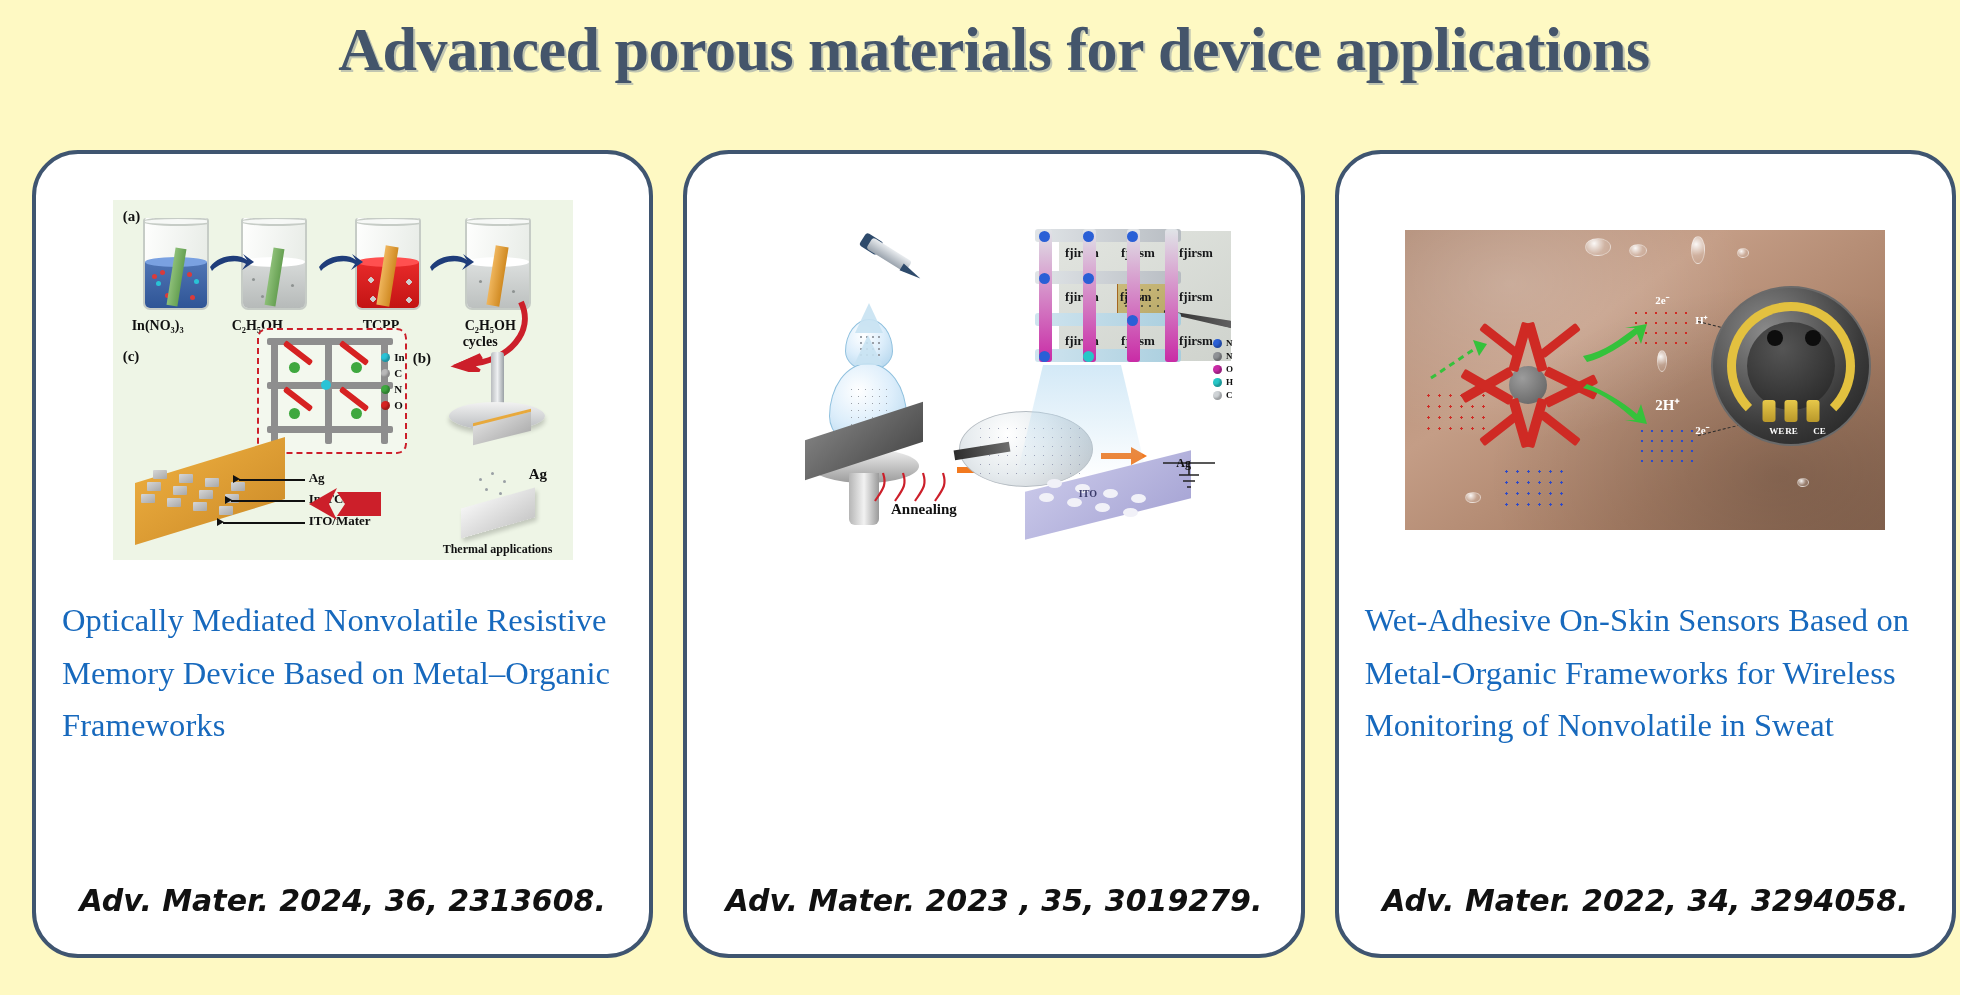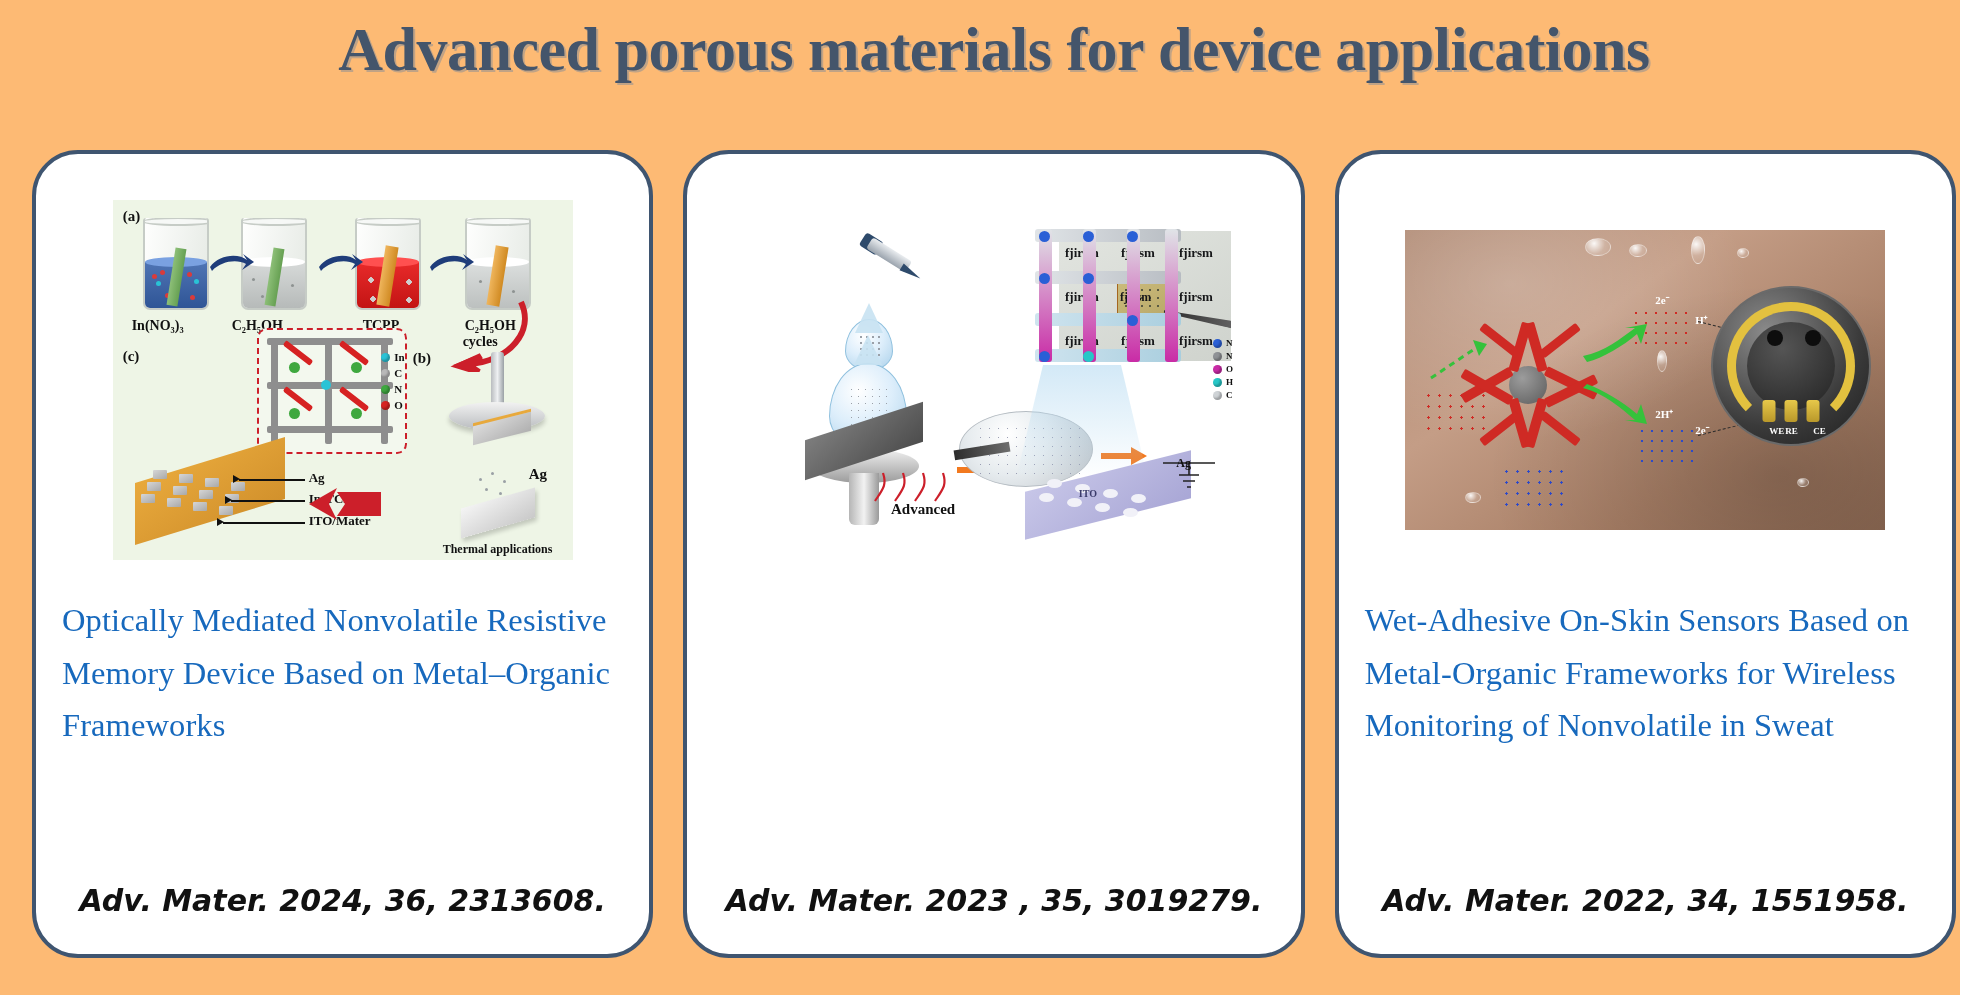--- a/index.html
+++ b/index.html
@@ -6,21 +6,21 @@
   html, body {
     margin: 0; padding: 0;
     width: 1988px; height: 995px;
     background: #ffffff;
     font-family: "Liberation Serif", serif;
     overflow: hidden;
   }
   #page {
     position: relative;
     width: 1960px; height: 995px;
-    background: #fdba74;
+    background: #fef9c3;
   }
 
   
   .page-title {
     position: absolute;
     top: 14px; left: 0; width: 1988px;
     text-align: center;
     font-family: "Liberation Serif", serif;
     font-weight: bold;
     font-size: 62px;
@@ -573,21 +573,21 @@
             <div class="sc-disc"></div>
             <div class="sc-plate"></div>
             <div class="sc-col"></div>
           </div>
 
           <div class="arrow-orange" style="left:208px; top:246px;">
             <svg viewBox="0 0 46 18">
                 <path d="M0 6 L30 6 L30 0 L46 9 L30 18 L30 12 L0 12 Z" fill="#f2791f"></path>
               </svg>
           </div>
-          <span class="lbl" style="left:142px; top:286px; font-size:15px;">Advanced</span>
+          <span class="lbl" style="left:142px; top:286px; font-size:15px;">Annealing</span>
           <svg style="position:absolute;left:120px;top:256px;width:90px;height:34px;">
             <path d="M6 30 C14 18, 18 14, 14 2" stroke="#cc1f2a" stroke-width="2.2" fill="none"></path>
             <path d="M26 30 C34 18, 38 14, 34 2" stroke="#cc1f2a" stroke-width="2.2" fill="none"></path>
             <path d="M46 30 C54 18, 58 14, 54 2" stroke="#cc1f2a" stroke-width="2.2" fill="none"></path>
             <path d="M66 30 C74 18, 78 14, 74 2" stroke="#cc1f2a" stroke-width="2.2" fill="none"></path>
           </svg>
 
           <div class="oval-film">
             <div style="position:absolute;left:16px;top:12px;width:104px;height:50px;background:radial-gradient(circle,#8b8fa8 14%,transparent 15%) 0 0/9px 9px; opacity:.85;"></div>
             <div style="position:absolute;left:-6px;top:34px;width:56px;height:10px;background:linear-gradient(90deg,#2c2c2c,#6e6e6e);transform:rotate(-9deg);"></div>
@@ -721,21 +721,21 @@
           <svg class="grn-arrow" style="left:176px; top:150px; width:70px; height:48px;" viewBox="0 0 70 48">
             <path d="M2 8 C24 14, 40 28, 54 40 L44 40 L66 44 L60 24 L56 34 C42 22, 22 10, 6 4 Z" fill="#35c23b"></path>
           </svg>
           <svg class="grn-arrow" style="left:24px; top:108px; width:62px; height:44px;" viewBox="0 0 62 44">
             <path d="M2 40 L50 8" stroke="#35c23b" stroke-width="3" stroke-dasharray="6 5" fill="none"></path>
             <path d="M44 2 L58 6 L50 18 Z" fill="#35c23b"></path>
           </svg>
 
           <span class="tiny-lbl" style="left:250px; top:62px;  font-size:11px;">2e⁻</span>
           <span class="tiny-lbl" style="left:290px; top:82px;  font-size:11px;">H⁺</span>
-          <span class="tiny-lbl" style="left:250px; top:176px; font-size:11px;">2H⁺</span>
+          <span class="tiny-lbl" style="left:250px; top:164px; font-size:15px;">2H⁺</span>
           <span class="tiny-lbl" style="left:290px; top:192px; font-size:11px;">2e⁻</span>
 
           <div class="dashline" style="left:292px; top:100px; width:74px; transform:rotate(14deg);"></div>
           <div class="dashline" style="left:292px; top:196px; width:74px; transform:rotate(-14deg);"></div>
 
           <div class="sensor">
             <div class="sensor-ring"></div>
             <div class="sensor-face"></div>
             <div class="sensor-dot" style="left:54px; top:42px;"></div>
             <div class="sensor-dot" style="left:92px; top:42px;"></div>
@@ -746,17 +746,17 @@
             </div>
             <span class="tiny-lbl" style="left:56px;  bottom:8px;">WE</span>
             <span class="tiny-lbl" style="left:72px;  bottom:8px;">RE</span>
             <span class="tiny-lbl" style="left:100px; bottom:8px;">CE</span>
           </div>
 
         </div>
       </div>
 
       <div class="caption">Wet-Adhesive On-Skin Sensors Based on Metal-Organic Frameworks for Wireless Monitoring of Nonvolatile in Sweat</div>
-      <div class="citation">Adv. Mater. 2022, 34, 1551958.</div>
+      <div class="citation">Adv. Mater. 2022, 34, 3294058.</div>
     </div>
 
   </div>
 </div>
 
 </body></html>

